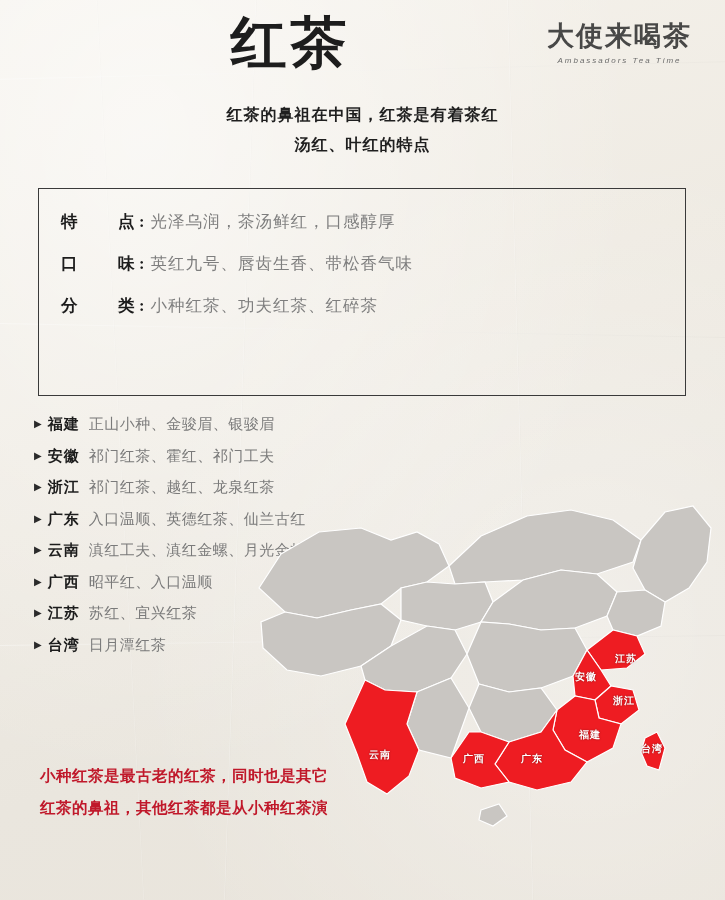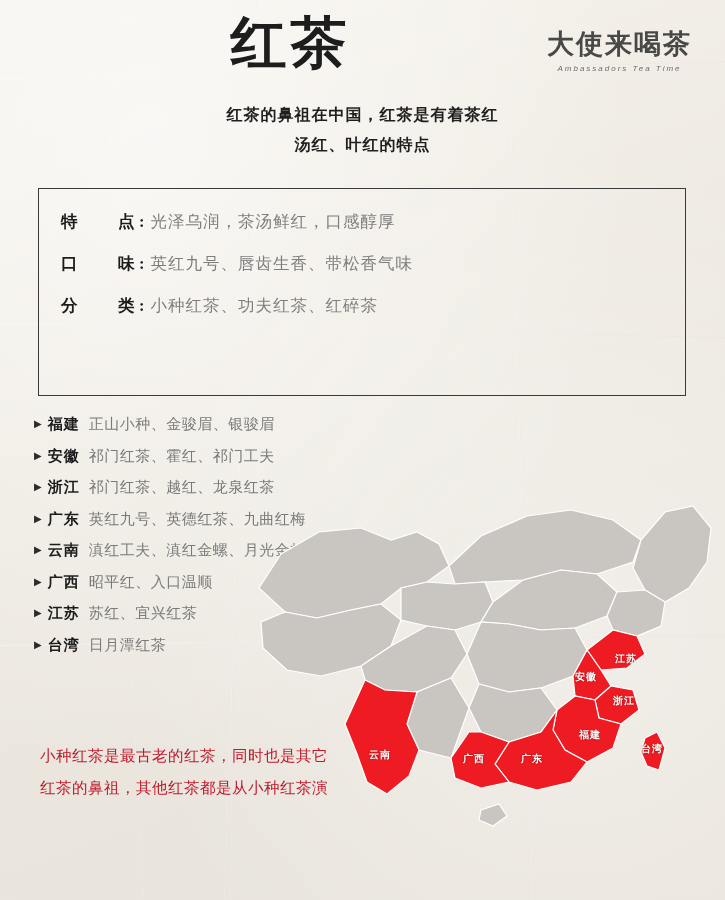--- a/index.html
+++ b/index.html
@@ -59,21 +59,20 @@
     text-align: center;
     color: #2e2e2e;
   }
   .logo-main {
     font-size: 27px;
     font-weight: bold;
     letter-spacing: 2px;
     color: #3a3a3a;
     opacity: .92;
     white-space: nowrap;
-    margin-top: 8px;
   }
   .logo-sub {
     font-size: 8px;
     letter-spacing: 2px;
     color: #6b6b6b;
     margin-top: 2px;
     font-style: italic;
     font-family: Liberation Sans, sans-serif;
   }
   .subtitle {
@@ -154,26 +153,26 @@
   }
   .teas {
     color: #7a7a7a;
     letter-spacing: 0.5px;
   }
 
   
   .note {
     position: absolute;
     left: 40px;
-    top: 740px;
+    top: 760px;
     width: 370px;
     font-size: 15.5px;
     line-height: 2.05;
     color: #c0182a;
-    font-weight: normal;
+    font-weight: bold;
     letter-spacing: 0.5px;
   }
 
   
   .map {
     position: absolute;
     right: 4px;
     top: 470px;
     width: 480px;
     height: 425px;
@@ -237,21 +236,21 @@
       <span class="teas">祁门红茶、霍红、祁门工夫</span>
     </div>
     <div class="list-item">
       <span class="tri">▶</span>
       <span class="prov">浙江</span>
       <span class="teas">祁门红茶、越红、龙泉红茶</span>
     </div>
     <div class="list-item">
       <span class="tri">▶</span>
       <span class="prov">广东</span>
-      <span class="teas">英红九号、英德红茶、九曲红梅</span>
+      <span class="teas">入口温顺、英德红茶、仙兰古红</span>
     </div>
     <div class="list-item">
       <span class="tri">▶</span>
       <span class="prov">云南</span>
       <span class="teas">滇红工夫、滇红金螺、月光金枝</span>
     </div>
     <div class="list-item">
       <span class="tri">▶</span>
       <span class="prov">广西</span>
       <span class="teas">昭平红、入口温顺</span>

